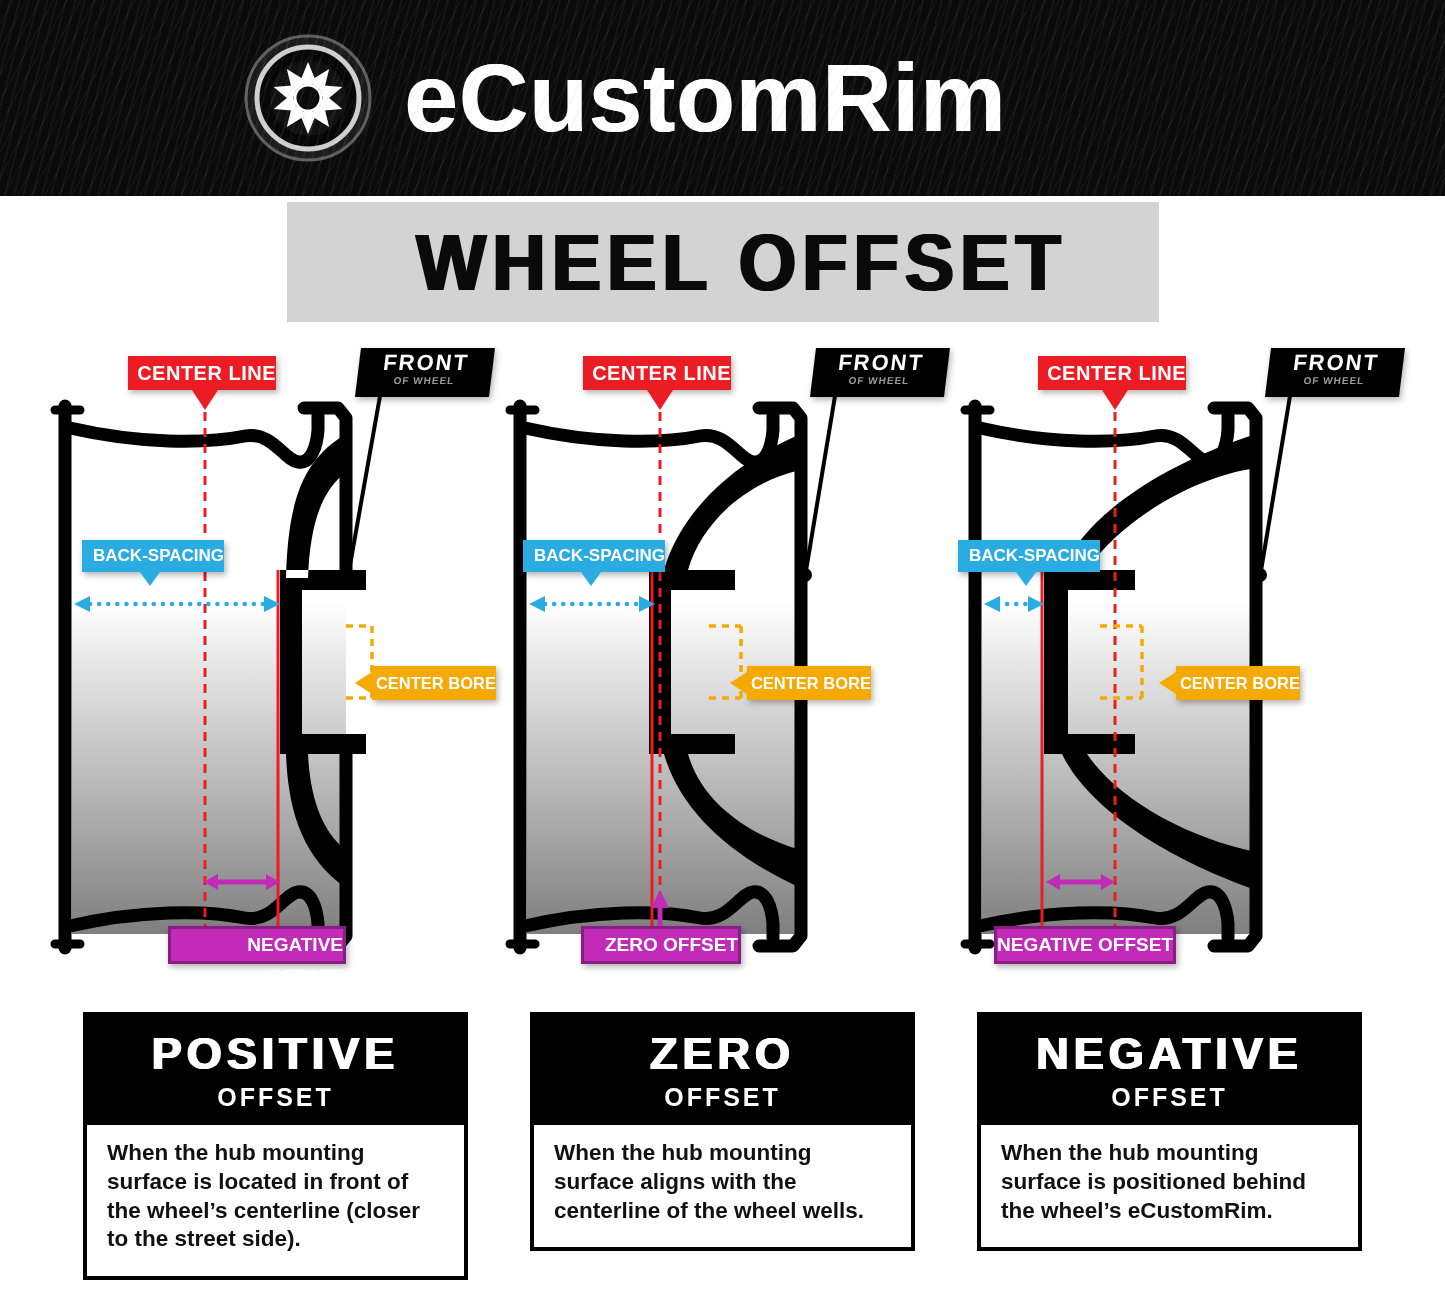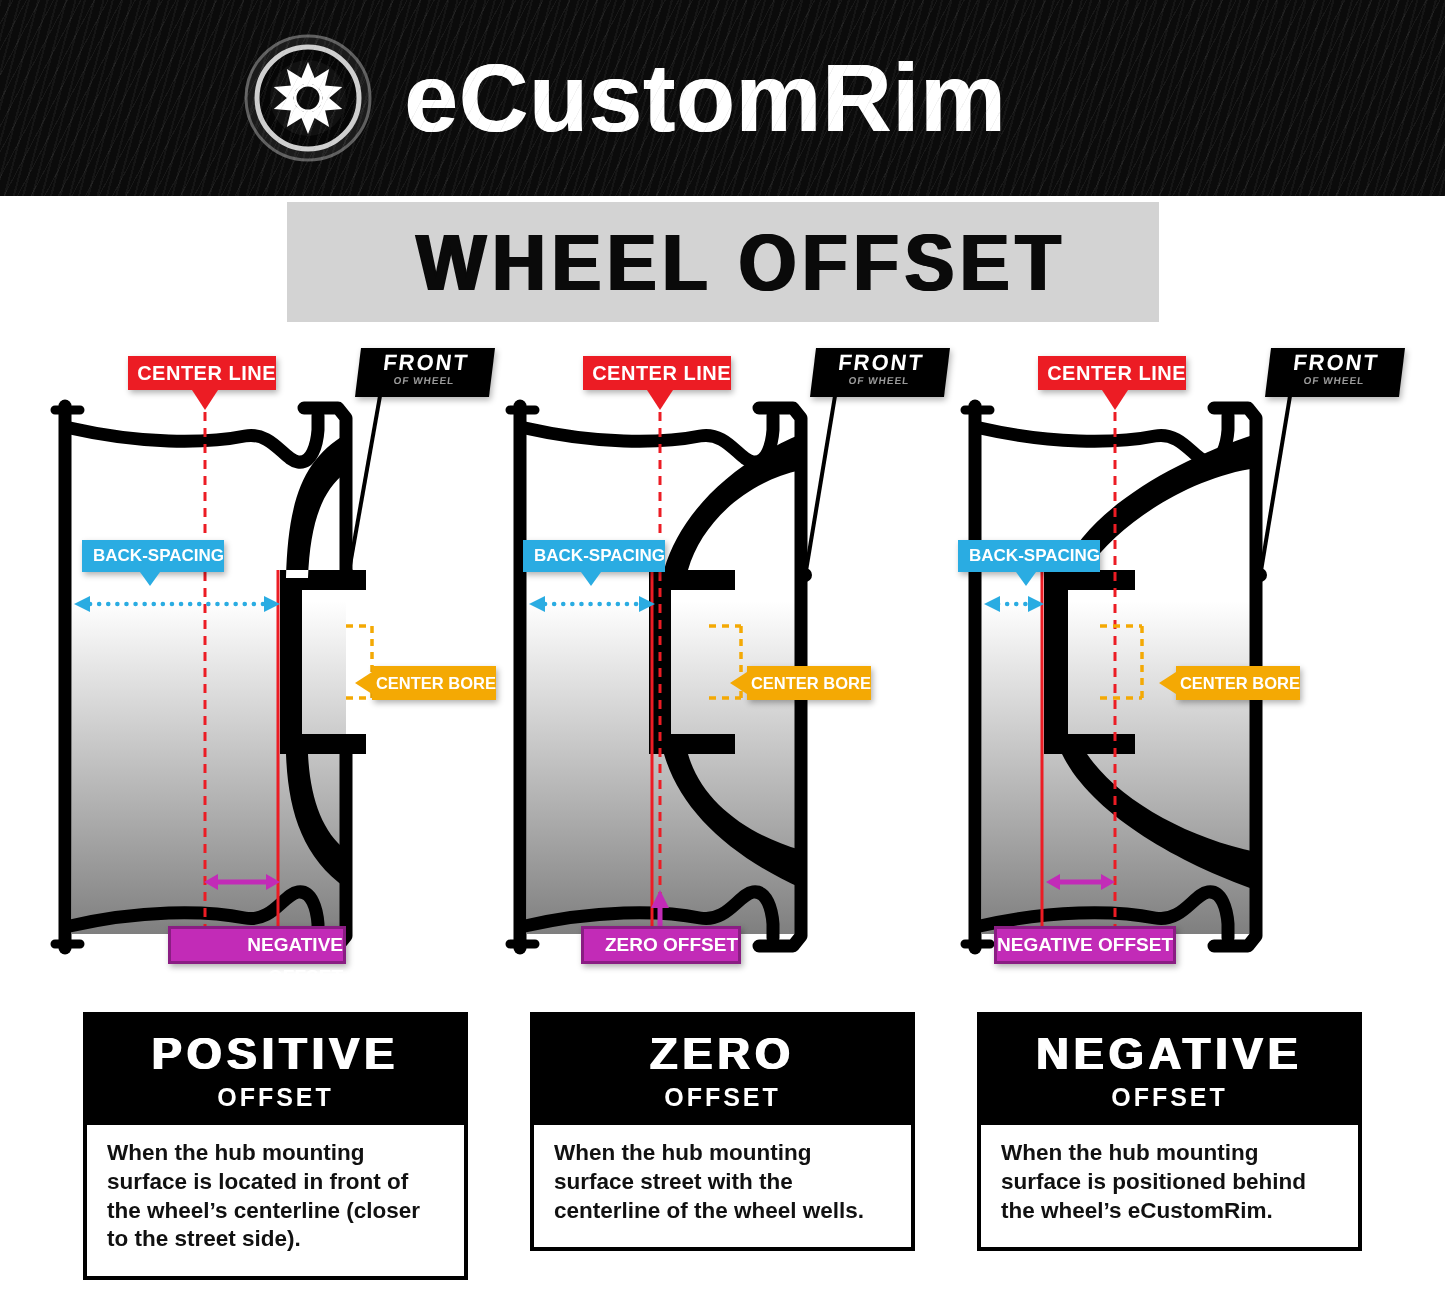--- a/index.html
+++ b/index.html
@@ -272,21 +272,21 @@
         <div class="card-sub">OFFSET</div>
       </div>
       <div class="card-body">When the hub mounting surface is located in front of the wheel’s centerline (closer to the street side).</div>
     </div>
 
     <div class="card">
       <div class="card-header">
         <div class="card-title">ZERO</div>
         <div class="card-sub">OFFSET</div>
       </div>
-      <div class="card-body">When the hub mounting surface street with the centerline of the wheel wells.</div>
+      <div class="card-body">When the hub mounting surface aligns with the centerline of the wheel wells.</div>
     </div>
 
     <div class="card">
       <div class="card-header">
         <div class="card-title">NEGATIVE</div>
         <div class="card-sub">OFFSET</div>
       </div>
       <div class="card-body">When the hub mounting surface is positioned behind the wheel’s eCustomRim.</div>
     </div>
 

